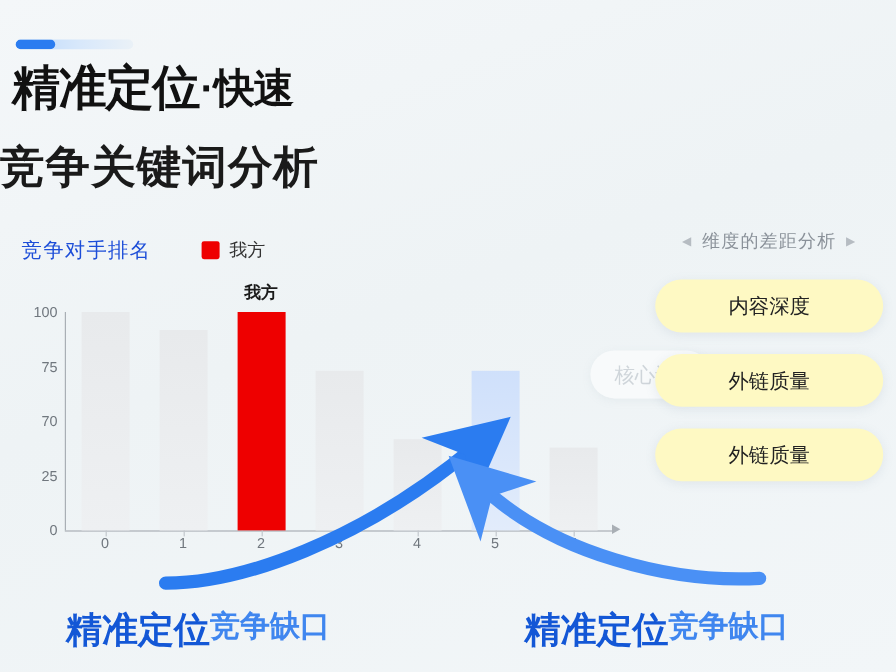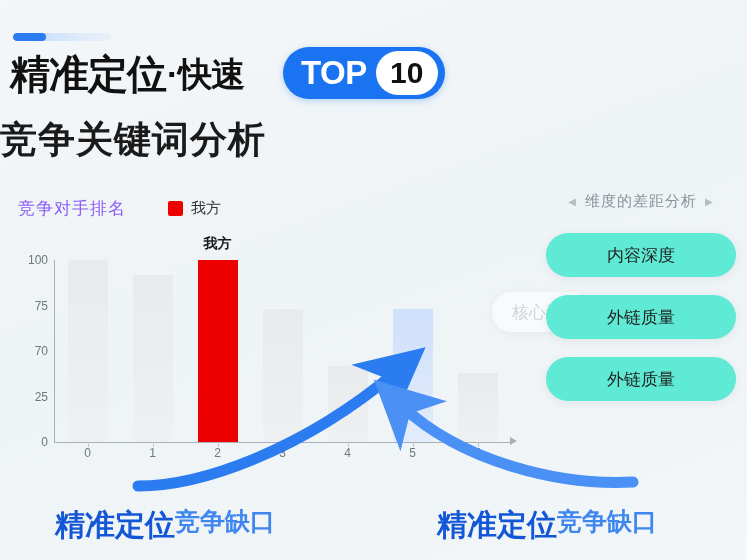--- a/index.html
+++ b/index.html
@@ -54,34 +54,34 @@
   .section-title {
     position:absolute; left:0; right:0; top:115px; 
     font-size:37px; font-weight:bold; color:#1a1a1a; letter-spacing:1px;
   }
 
   
   .chart-header {
     position:absolute; left:18px; top:197px;
     display:flex; align-items:center; gap:42px;
   }
-  .chart-header .ch-title { font-size:17px; color:#8b5cf6; letter-spacing:1px; }
+  .chart-header .ch-title { font-size:17px; color:#1d4ed8; letter-spacing:1px; }
   .legend { display:flex; align-items:center; gap:8px; }
   .legend .swatch { width:15px; height:15px; background:#ee0000; border-radius:2px; }
   .legend .lg-label { font-size:15px; color:#333; }
 
   
   .right-panel { position:absolute; left:546px; top:192px; width:190px; }
   .rp-head {
     display:flex; align-items:center; justify-content:center; gap:8px;
     font-size:15px; color:#8a9199; letter-spacing:1px; margin-bottom:22px;
   }
   .rp-head .arrow { font-size:10px; color:#b6bcc2; }
   .pill {
-    background:#5eead4; border-radius:22px; height:44px; margin-bottom:18px;
+    background:#fef9c3; border-radius:22px; height:44px; margin-bottom:18px;
     display:flex; align-items:center; justify-content:center;
     font-size:17px; color:#222;
     box-shadow:0 2px 9px rgba(120,140,160,.14);
   }
   .ghost-pill {
     position:absolute; left:492px; top:292px;
     background:rgba(255,255,255,.55); border-radius:20px;
     height:40px; padding:0 20px; display:flex; align-items:center;
     font-size:17px; color:#cfd5da;
     box-shadow:0 2px 8px rgba(150,165,180,.10);
@@ -152,24 +152,20 @@
   <div class="deco-bar">
     <div class="fill"></div>
   </div>
 
   <div class="headline">
     <span class="h-main">精准定位</span>
     <span class="h-sub">·</span>
     <span class="h-sub">快速</span>
   </div>
 
-  <div class="top-badge">
-    <span class="tb-word">TOP</span>
-    <span class="tb-num">10</span>
-  </div>
 
   <div class="section-title">竞争关键词分析</div>
 
   <div class="chart-header">
     <span class="ch-title">竞争对手排名</span>
     <span class="legend">
       <span class="swatch"></span>
       <span class="lg-label">我方</span>
     </span>
   </div>

